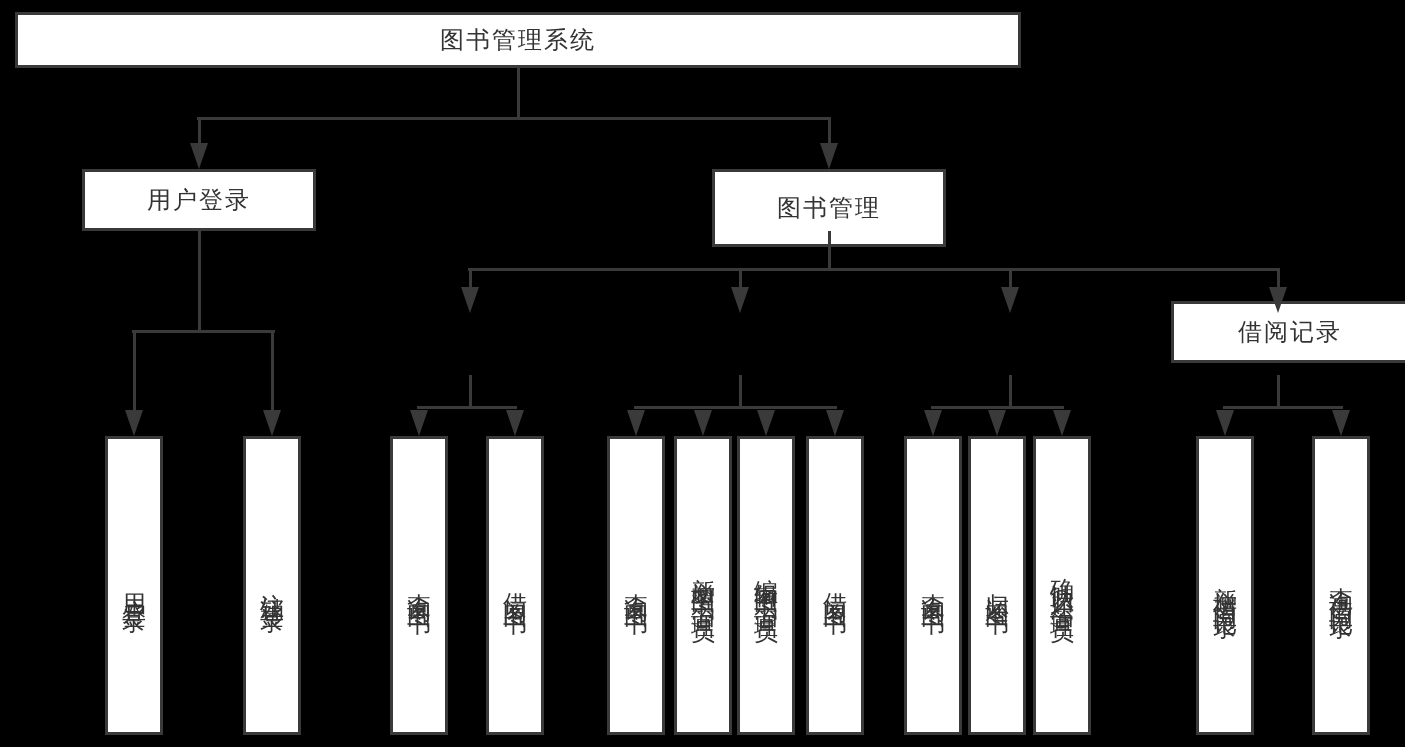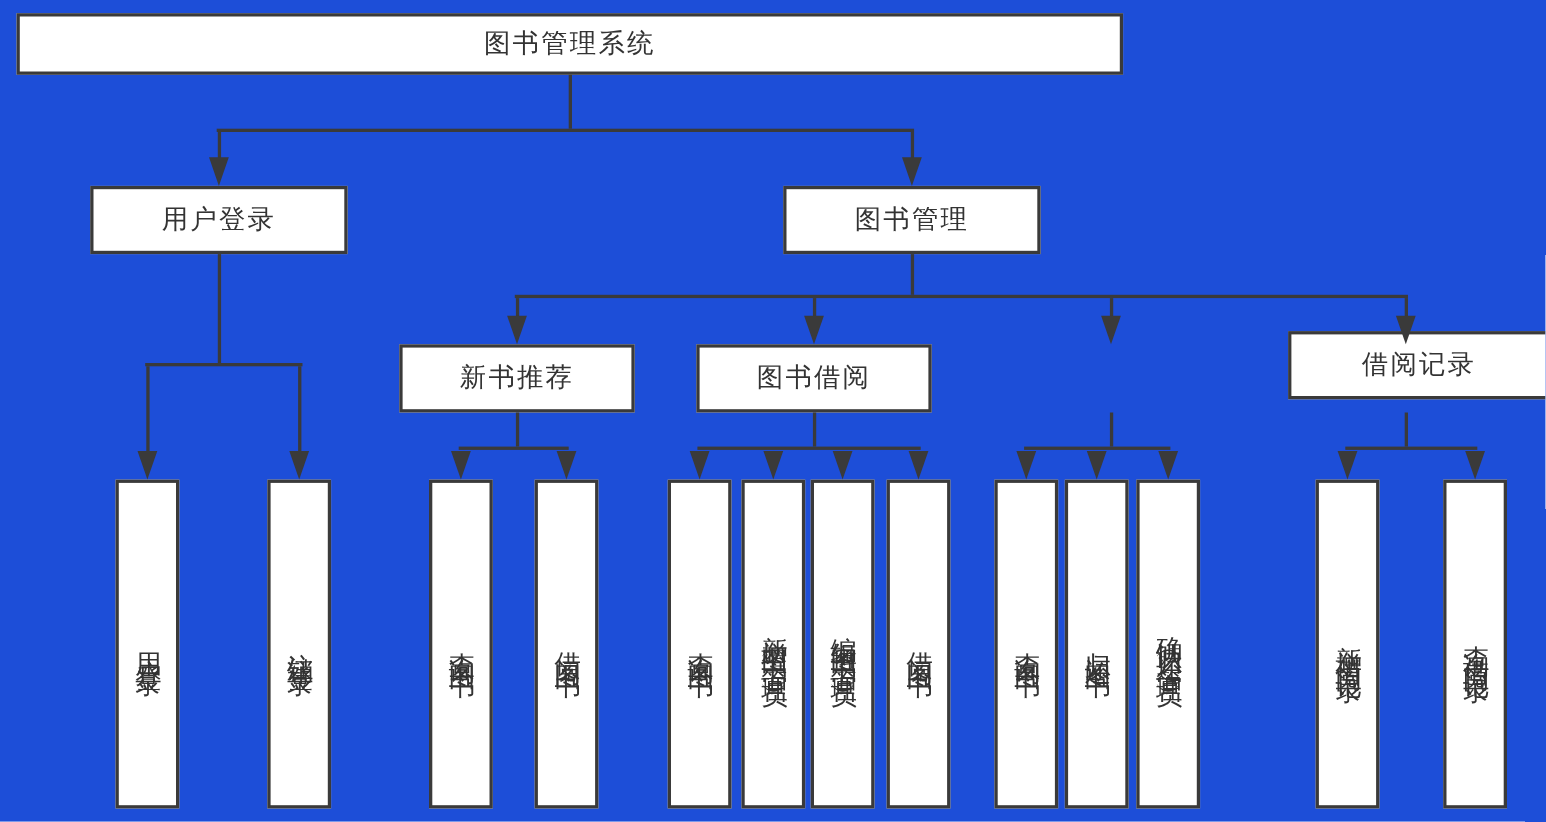--- a/index.html
+++ b/index.html
@@ -1,20 +1,20 @@
 <!DOCTYPE html>
 <html><head>
 <meta charset="utf-8">
 <style>
   html, body { margin: 0; padding: 0; background: #ffffff; }
   .canvas {
     position: relative;
     width: 1405px;
     height: 747px;
-    background: #1d4ed8;
+    background: #000000;
     overflow: hidden;
     font-family: "Liberation Sans", "DejaVu Sans", sans-serif;
     color: #333333;
   }
   .node {
     position: absolute;
     box-sizing: border-box;
     border: 3px solid #3a3a3a;
     background: #ffffff;
     display: flex;
@@ -59,24 +59,22 @@
   }
 </style>
 </head>
 <body>
 
 <div class="canvas">
 
   <div class="node hbox" style="left:15px; top:12px; width:1006px; height:56px;">图书管理系统</div>
 
   <div class="node hbox" style="left:82px; top:169px; width:234px; height:62px;">用户登录</div>
-  <div class="node hbox" style="left:712px; top:169px; width:234px; height:62px;">图书管理</div>
+  <div class="node hbox" style="left:712px; top:169px; width:234px; height:78px;">图书管理</div>
 
-  <div class="node hbox" style="left:363px; top:313px; width:214px; height:62px;">新书推荐</div>
-  <div class="node hbox" style="left:633px; top:313px; width:214px; height:62px;">图书借阅</div>
   <div class="node hbox" style="left:1171px; top:301px; width:238px; height:62px;">借阅记录</div>
 
   <div class="node vbox" style="left:105px; top:436px; width:58px; height:299px;">用户登录</div>
   <div class="node vbox" style="left:243px; top:436px; width:58px; height:299px;">注销登录</div>
 
   <div class="node vbox" style="left:390px; top:436px; width:58px; height:299px;">查询图书</div>
   <div class="node vbox" style="left:486px; top:436px; width:58px; height:299px;">借阅图书</div>
 
   <div class="node vbox" style="left:607px; top:436px; width:58px; height:299px;">查询图书</div>
   <div class="node vbox" style="left:674px; top:436px; width:58px; height:299px;">新增图书（管理员）</div>

